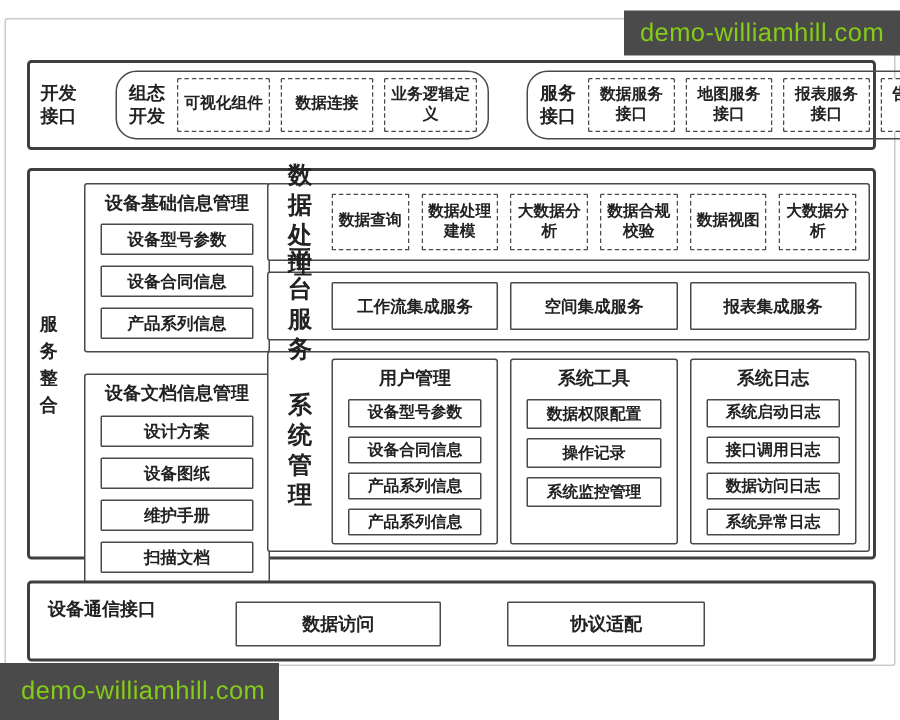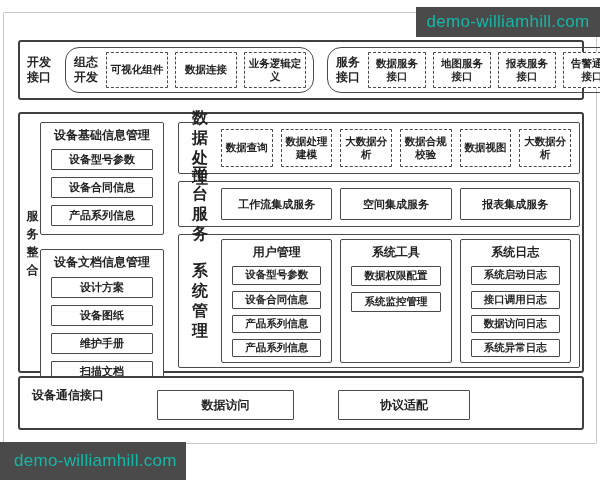--- a/index.html
+++ b/index.html
@@ -1,47 +1,47 @@
 <!DOCTYPE html>
 <html><head>
 <meta charset="utf-8">
 <style>
   html,body{margin:0;padding:0;background:#fff;}
   .canvas{position:relative;width:600px;height:480px;background:#ffffff;overflow:hidden;
           font-family:"Liberation Sans","DejaVu Sans",sans-serif;color:#222;}
   .outer-frame{position:absolute;left:3px;top:12px;width:592px;height:430px;
                border:1px solid #c9c9c9;border-radius:2px;}
   
-  .banner{position:absolute;background:#4a4a4a;color:#14b8a6;font-size:17px;
+  .banner{position:absolute;background:#4a4a4a;color:#84cc16;font-size:17px;
           display:flex;align-items:center;letter-spacing:.3px;}
   .banner-top{left:416px;top:7px;width:184px;height:30px;justify-content:center;}
   .banner-bottom{left:0;top:442px;width:186px;height:38px;padding-left:14px;box-sizing:border-box;}
   
   .section{position:absolute;left:18px;width:566px;border:2px solid #3f3f3f;border-radius:3px;
            box-sizing:border-box;background:#fff;}
-  .top-section{top:40px;height:60px;display:flex;align-items:center;padding:0 6px;gap:13px;}
+  .top-section{top:40px;height:60px;display:flex;align-items:center;padding:0 6px;gap:25px;}
   .middle-section{top:112px;height:261px;}
-  .bottom-section{top:376px;height:54px;}
+  .bottom-section{top:387px;height:54px;}
   
   .side-label{width:26px;font-size:12px;font-weight:bold;line-height:1.25;
               word-break:break-all;text-align:center;flex:none;}
   
   .group-box{border:1px solid #4a4a4a;border-radius:14px;height:46px;display:flex;
              align-items:center;gap:7px;padding:0 7px;box-sizing:border-box;}
   .dashed-box{border:1px dashed #4a4a4a;border-radius:1px;font-size:10.5px;font-weight:bold;
               display:flex;align-items:center;justify-content:center;text-align:center;
               line-height:1.25;box-sizing:border-box;background:#fff;}
   .top-section .dashed-box{width:62px;height:36px;padding:1px 3px;}
   .svc .dashed-box{width:58px;}
   
   .vertical-label{position:absolute;left:6px;top:0;height:100%;width:16px;display:flex;
                   align-items:center;}
   .vertical-label span{font-size:12px;font-weight:bold;width:13px;word-break:break-all;
                        line-height:1.5;text-align:center;}
-  .left-col{position:absolute;left:20px;top:8px;width:124px;}
+  .left-col{position:absolute;left:36px;top:8px;width:124px;}
   .titled-box{border:1px solid #4a4a4a;border-radius:2px;box-sizing:border-box;width:124px;
               padding:5px 10px 8px;display:flex;flex-direction:column;gap:7px;background:#fff;}
   .box-title{font-size:12px;font-weight:bold;text-align:center;line-height:1.2;}
   .item-box{border:1px solid #4a4a4a;border-radius:1px;height:19px;font-size:11px;font-weight:bold;
             display:flex;align-items:center;justify-content:center;background:#fff;}
   .doc-box{margin-top:14px;}
   .right-col{position:absolute;left:158px;top:8px;width:402px;}
   .row-box{border:1px solid #4a4a4a;border-radius:2px;box-sizing:border-box;width:402px;
            display:flex;align-items:center;gap:8px;padding:4px 8px;background:#fff;}
   .row-label{width:26px;font-size:16px;font-weight:bold;line-height:1.25;word-break:break-all;
@@ -132,20 +132,21 @@
         <div class="col-box">
           <div class="box-title">用户管理</div>
           <div class="item-box">设备型号参数</div>
           <div class="item-box">设备合同信息</div>
           <div class="item-box">产品系列信息</div>
           <div class="item-box">产品系列信息</div>
         </div>
         <div class="col-box">
           <div class="box-title">系统工具</div>
           <div class="item-box">数据权限配置</div>
+          <div class="item-box">操作记录</div>
           <div class="item-box">系统监控管理</div>
         </div>
         <div class="col-box">
           <div class="box-title">系统日志</div>
           <div class="item-box">系统启动日志</div>
           <div class="item-box">接口调用日志</div>
           <div class="item-box">数据访问日志</div>
           <div class="item-box">系统异常日志</div>
         </div>
       </div>

